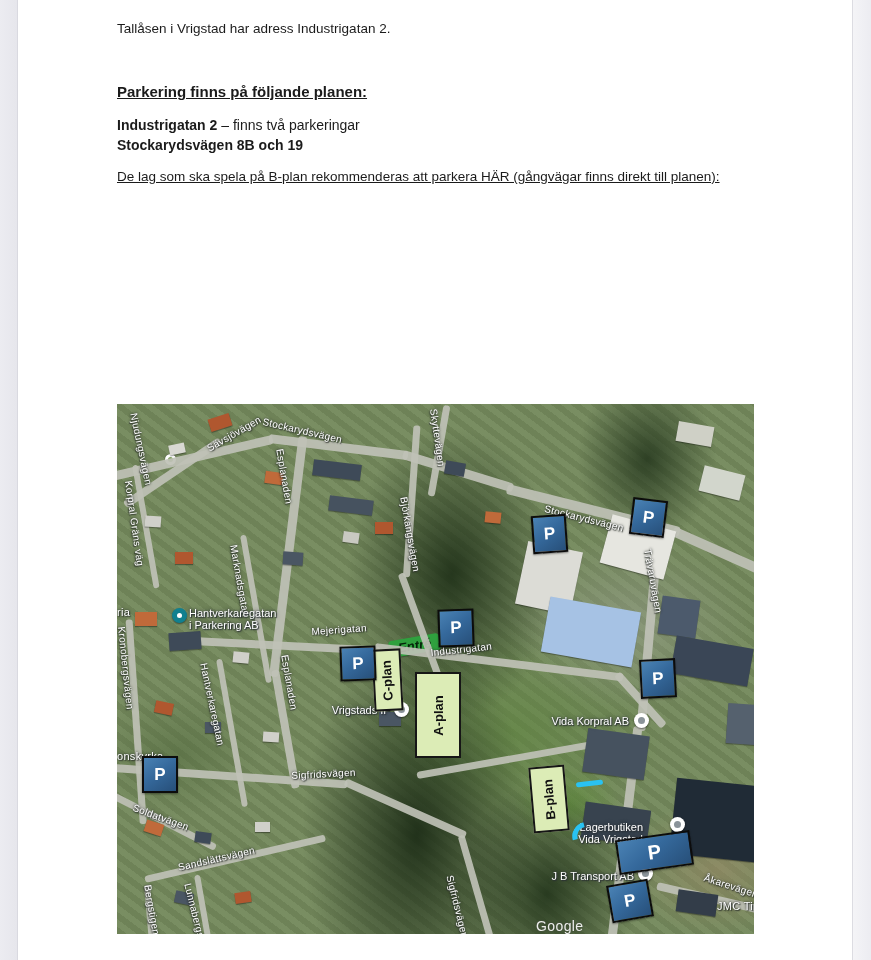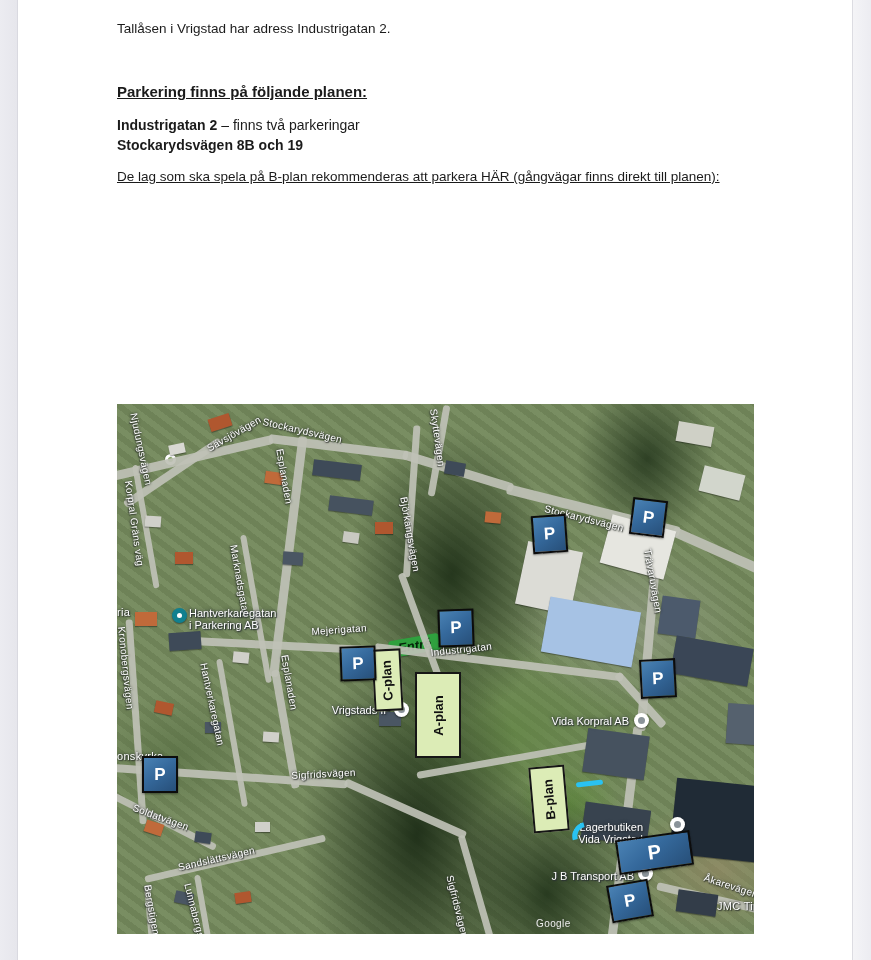--- a/index.html
+++ b/index.html
@@ -72,21 +72,21 @@
   .entre{
     position:absolute;left:272px;top:233px;background:#2fa03e;color:#05230a;
     font-weight:700;font-style:italic;font-size:13px;padding:1px 9px;border-radius:3px;
     transform:rotate(-10deg);box-shadow:0 1px 1px rgba(0,0,0,.3);
   }
   .walk-dash{position:absolute;background:#29c2f2;border-radius:4px;}
   .walk-arc{position:absolute;border:5px solid transparent;border-left-color:#29c2f2;border-radius:50%;}
   .roundabout{position:absolute;left:48px;top:50px;width:11px;height:11px;border-radius:50%;background:#fff;box-shadow:0 0 1px rgba(0,0,0,.5);}
   .roundabout::after{content:"";position:absolute;left:3px;top:3px;width:5px;height:5px;border-radius:50%;background:#7fa05e;}
   .gwm{
-    position:absolute;left:419px;top:514px;color:rgba(255,255,255,.9);font-size:10px;
+    position:absolute;left:419px;top:514px;color:rgba(255,255,255,.9);font-size:14px;
     letter-spacing:.4px;text-shadow:0 0 2px rgba(70,70,70,.7);font-weight:500;
   }
 </style>
 </head>
 <body>
 
 <div class="side-strip left"></div>
 <div class="side-strip right"></div>
 
 <div class="doc">

